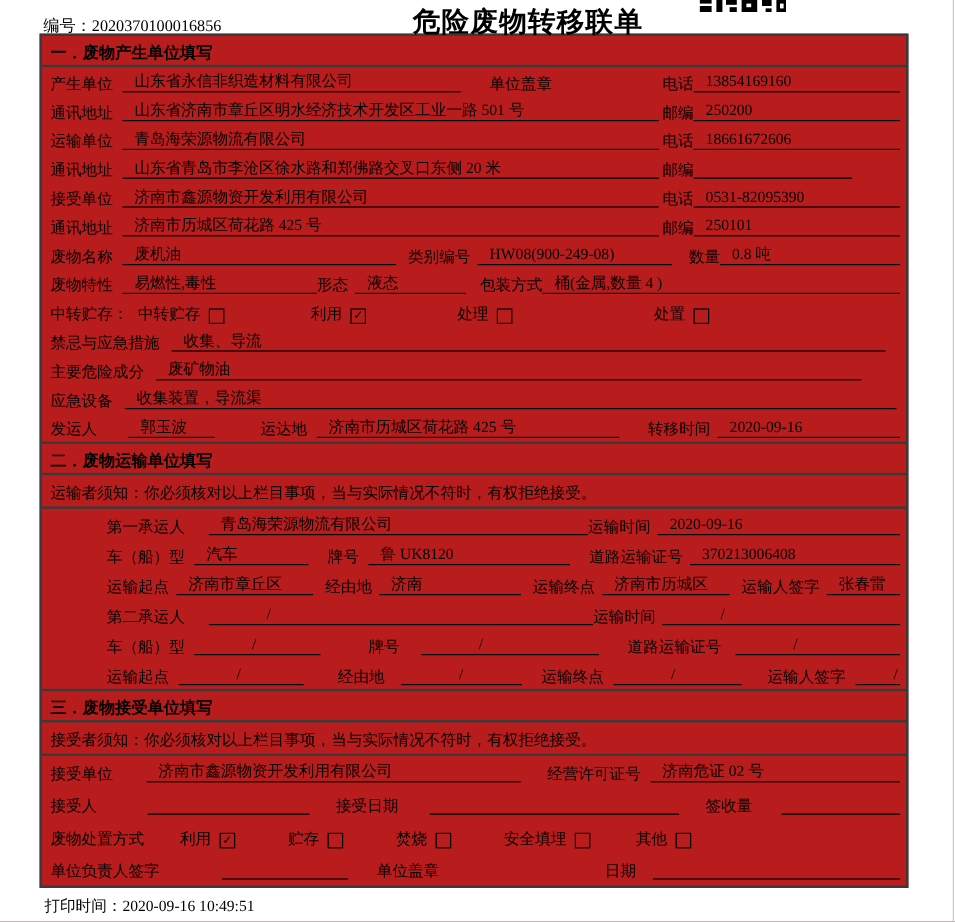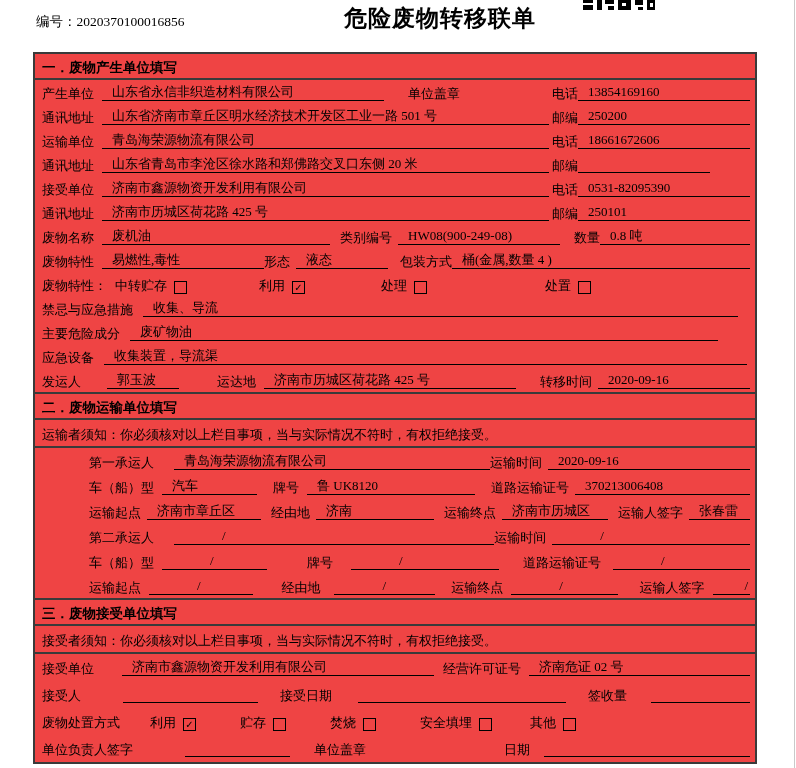--- a/index.html
+++ b/index.html
@@ -2,30 +2,30 @@
 <html><head>
 <meta charset="utf-8">
 <style>
   html,body{margin:0;padding:0;}
   body{
     width:796px;height:768px;overflow:hidden;background:#fff;color:#000;
     font-family:"Liberation Serif","DejaVu Serif",serif;font-size:13px;position:relative;
   }
   .page-edge{position:absolute;top:0;bottom:0;right:1px;width:1px;background:#c9c9c9;}
   
-  .doc-header{position:relative;height:52px;}
+  .doc-header{position:relative;height:28px;}
   .serial{position:absolute;left:36px;top:13px;font-size:13.5px;white-space:nowrap;}
   .doc-title{
     position:absolute;left:0;right:0;top:3px;text-align:center;
     font-family:"Liberation Sans","DejaVu Sans",sans-serif;font-weight:bold;font-size:23px;
     letter-spacing:1px;transform:translateX(42px);
   }
   .qr{position:absolute;left:583px;top:0;}
   
-  .form{margin-left:33px;width:724px;border:2px solid #3a3a3a;box-sizing:border-box;background:#ef4444;}
+  .form{margin-left:33px;width:724px;border:2px solid #3a3a3a;box-sizing:border-box;background:#b91c1c;}
   .sec{border-top:0;}
   .sec + .sec{border-top:2px solid #3a3a3a;}
   .sec-head{
     font-family:"Liberation Sans","DejaVu Sans",sans-serif;font-weight:bold;font-size:13.5px;
     padding:6px 6px 4px 7px;border-bottom:2px solid #3a3a3a;box-sizing:border-box;height:26px;line-height:15px;
   }
   .notice{padding:7px 6px 5px 7px;border-bottom:2px solid #3a3a3a;box-sizing:border-box;height:28px;line-height:15px;white-space:nowrap;}
   .row{display:flex;align-items:flex-end;box-sizing:border-box;height:24px;padding:0 5px 3px 7px;}
   .s2 .row{height:25px;margin-left:47px;}
   .s3 .row{height:27px;padding-bottom:5px;}
@@ -130,21 +130,21 @@
     <div class="row">
       <span class="lbl">废物特性</span>
       <span class="val" style="width:162px;margin-left:8px;">易燃性,毒性</span>
       <span class="lbl" style="margin-left:0;">形态</span>
       <span class="val" style="width:92px;margin-left:6px;">液态</span>
       <span class="lbl" style="margin-left:12px;">包装方式</span>
       <span class="val fill">桶(金属,数量 4 )</span>
     </div>
 
     <div class="row">
-      <span class="lbl">废物特性：</span>
+      <span class="lbl">中转贮存：</span>
       <span class="opt" style="margin-left:8px;">
         <span class="lbl">中转贮存</span>
         <span class="box"></span>
       </span>
       <span class="opt" style="margin-left:72px;">
         <span class="lbl">利用</span>
         <span class="box">✓</span>
       </span>
       <span class="opt" style="margin-left:76px;">
         <span class="lbl">处理</span>
@@ -240,21 +240,21 @@
     </div>
   </div>
 
   <div class="sec s3">
     <div class="sec-head">三．废物接受单位填写</div>
     <div class="notice">接受者须知：你必须核对以上栏目事项，当与实际情况不符时，有权拒绝接受。</div>
 
     <div class="row">
       <span class="lbl">接受单位</span>
       <span class="val" style="width:312px;margin-left:28px;">济南市鑫源物资开发利用有限公司</span>
-      <span class="lbl" style="margin-left:9px;">经营许可证号</span>
+      <span class="lbl" style="margin-left:22px;">经营许可证号</span>
       <span class="val fill" style="margin-left:8px;">济南危证 02 号</span>
     </div>
 
     <div class="row">
       <span class="lbl">接受人</span>
       <span class="val" style="width:135px;margin-left:42px;"></span>
       <span class="lbl" style="margin-left:22px;">接受日期</span>
       <span class="val" style="width:208px;margin-left:26px;"></span>
       <span class="lbl" style="margin-left:22px;">签收量</span>
       <span class="val fill" style="margin-left:24px;"></span>

